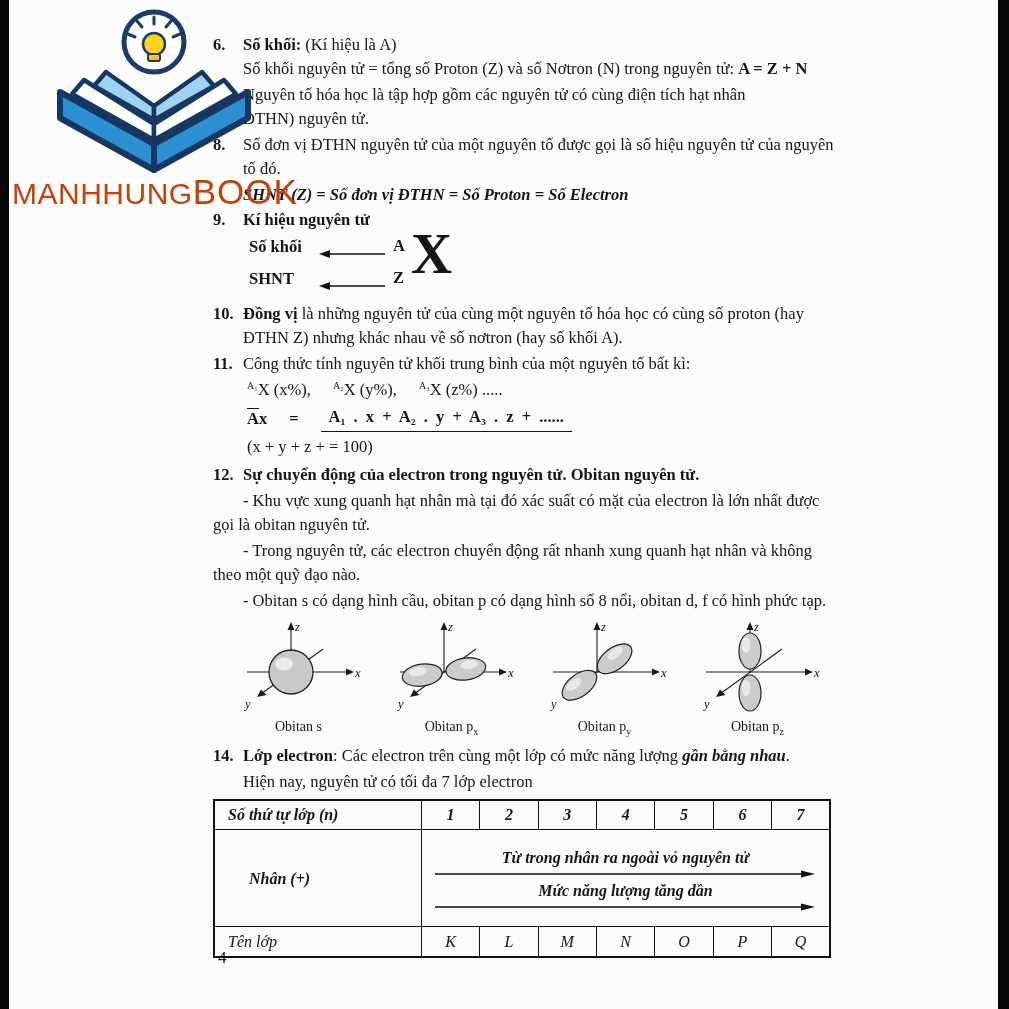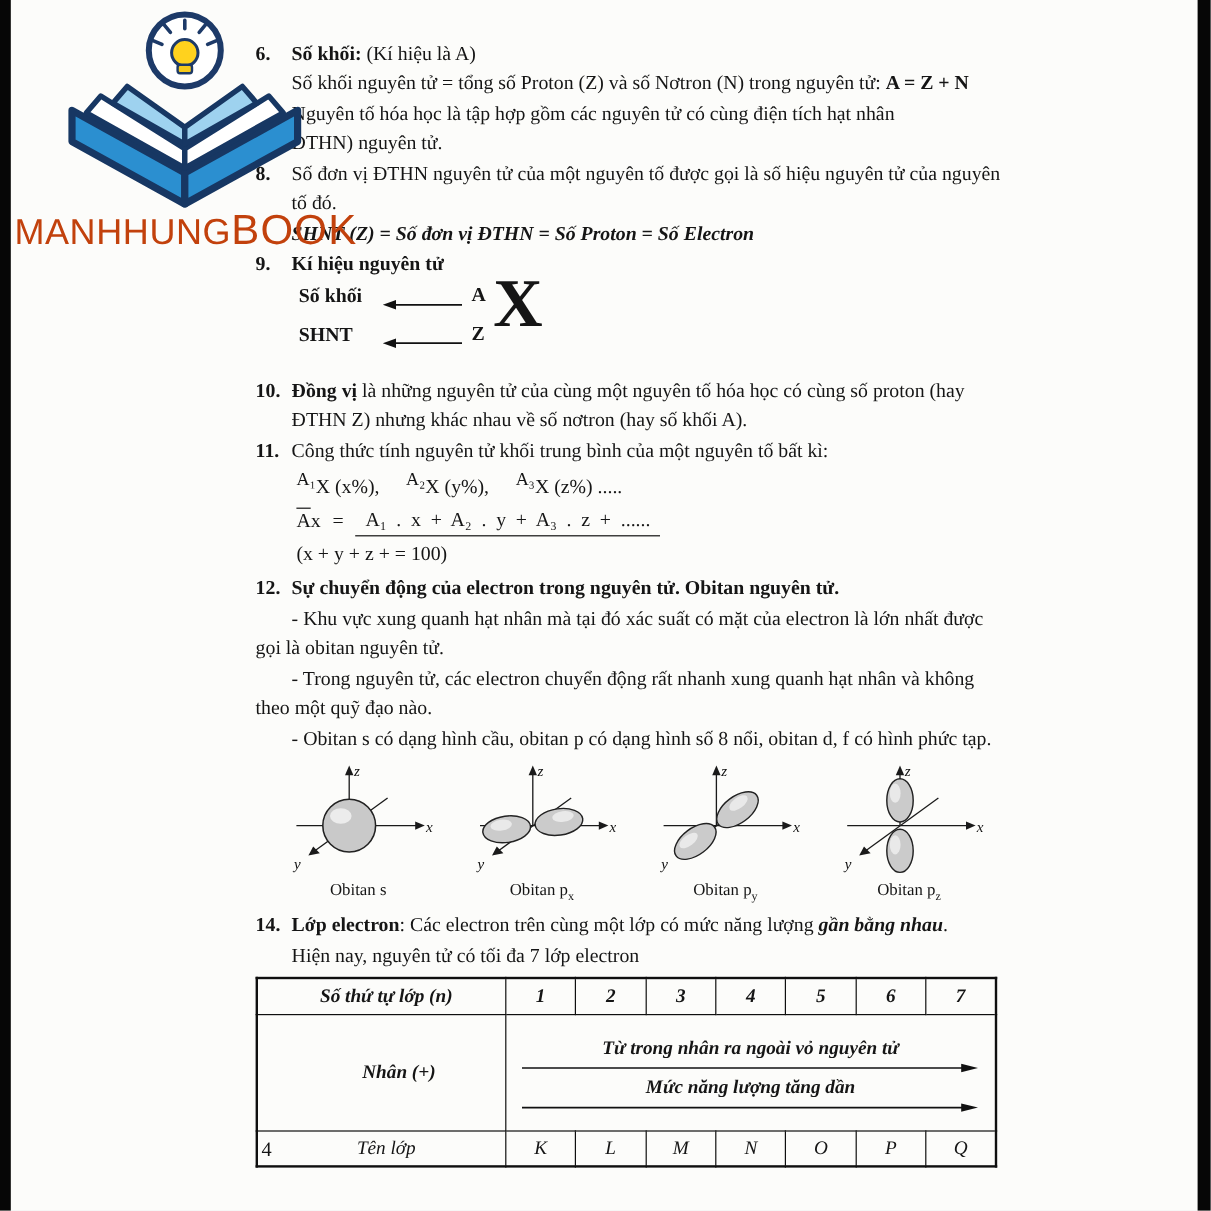--- a/index.html
+++ b/index.html
@@ -23,55 +23,55 @@
   .content{position:absolute;left:213px;top:33px;width:622px;font-size:16.5px;line-height:1.45;z-index:1}
   .content > *{margin-bottom:2px}
   .item{position:relative;padding-left:30px}
   .item > .num{position:absolute;left:0;top:0;font-weight:bold}
   .b{font-weight:bold}
   .bi{font-weight:bold;font-style:italic}
   .para{text-indent:30px}
   .shnt{padding-left:30px}
 
   
-  .kihieu{position:relative;height:62px;margin:2px 0 18px}
+  .kihieu{position:relative;height:62px;margin:2px 0 6px}
   .kihieu .lbl1,.kihieu .lbl2{position:absolute;left:36px;font-weight:bold}
   .kihieu .lbl1{top:1px}
   .kihieu .lbl2{top:33px}
   .kihieu .arr1,.kihieu .arr2{position:absolute;left:106px}
   .kihieu .arr1{top:8px}
   .kihieu .arr2{top:40px}
   .kihieu .symA,.kihieu .symZ{position:absolute;left:180px;font-weight:bold}
   .kihieu .symA{top:0}
   .kihieu .symZ{top:32px}
   .kihieu .bigx{position:absolute;left:198px;top:-9px;font-size:57px;font-weight:bold;line-height:1}
 
   
   .fline{padding-left:34px}
   .fline .grp{margin-right:18px}
-  .fline sup{font-size:15px}
-  .fraceq{padding-left:34px;display:flex;align-items:center;gap:10px;font-weight:normal;margin:3px 0}
+  .fline sup{font-size:10px}
+  .fraceq{padding-left:34px;display:flex;align-items:center;gap:22px;font-weight:bold;margin:3px 0}
   .ovl{text-decoration:overline}
   .frac{display:inline-block;text-align:left}
   .fnum{display:block;padding:0 8px 2px;border-bottom:1.6px solid #111;word-spacing:4px}
   .fden{display:block;padding-top:1px}
   .cond{padding-left:34px;margin-bottom:4px}
 
   
   .orbitals{display:flex;justify-content:space-between;padding:0 4px 0 12px;margin:6px 0 2px}
   .orb{width:147px;text-align:center}
   .orb svg{display:block;margin:0 auto}
   .orb .cap{font-size:14px;margin-top:1px}
   .orb .cap sub{font-size:10px}
   svg text.ax{font-family:"Liberation Serif","DejaVu Serif",serif;font-style:italic;font-size:12.5px;fill:#111}
 
   
   .etable{border-collapse:collapse;width:618px;margin-top:5px;font-style:italic;font-size:16px;border:2px solid #0f0f0f}
   .etable td{border:1.5px solid #0f0f0f;text-align:center;height:30px;padding:2px 5px}
-  .etable td.lbl{text-align:center;padding-left:13px;width:206px}
+  .etable td.lbl{text-align:left;padding-left:13px;width:206px}
   .etable td.numc{font-weight:bold;width:58px}
   .etable td.mid{padding:15px 10px}
   .mid .t{margin:1px 0}
   .arrow-line svg{display:block;margin:0 auto}
 
   .pgnum{position:absolute;left:218px;top:948px;font-size:17px;z-index:2}
 </style>
 </head>
 <body>
 

